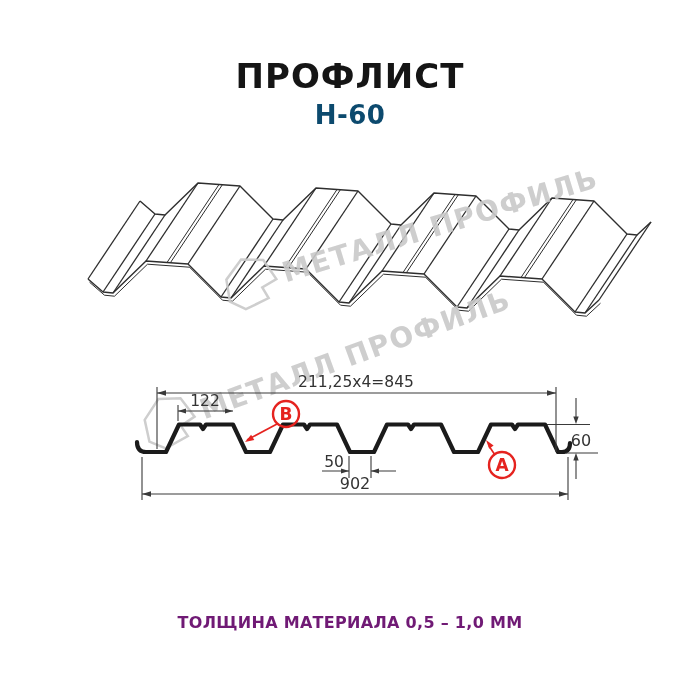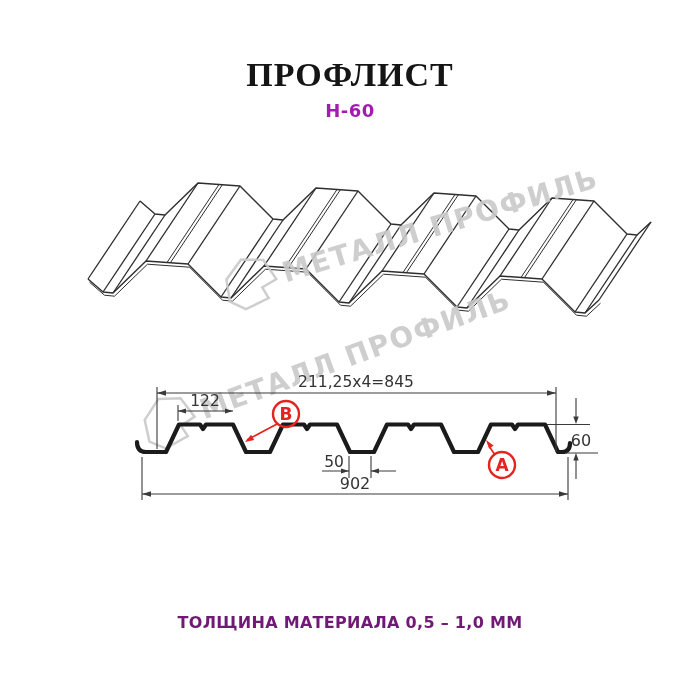--- a/index.html
+++ b/index.html
@@ -2,25 +2,25 @@
 <html><head>
 <meta charset="utf-8">
 <style>
   html,body{margin:0;padding:0;}
   body{
     width:700px;height:700px;position:relative;background:#ffffff;
     font-family:"DejaVu Sans","Liberation Sans",sans-serif;overflow:hidden;
   }
   .title{
     position:absolute;top:56px;left:0;width:700px;text-align:center;
-    font-size:34px;font-weight:800;letter-spacing:1px;color:#151515;font-family:Liberation Serif, serif;
+    font-size:34px;font-weight:800;letter-spacing:1px;color:#151515;
   }
   .subtitle{
     position:absolute;top:100px;left:0;width:700px;text-align:center;
-    font-size:18px;font-weight:700;color:#a21caf;letter-spacing:0.5px;
+    font-size:26px;font-weight:700;color:#0c4a6e;letter-spacing:0.5px;
   }
   .footer{
     position:absolute;top:613px;left:0;width:700px;text-align:center;
     font-size:16px;font-weight:700;color:#701a75;letter-spacing:0.3px;
   }
   svg{position:absolute;top:0;left:0;}
   .wm-text{
     font-family:"DejaVu Sans","Liberation Sans",sans-serif;
     font-size:28px;font-weight:800;letter-spacing:1.5px;fill:#c9c9c9;
   }

